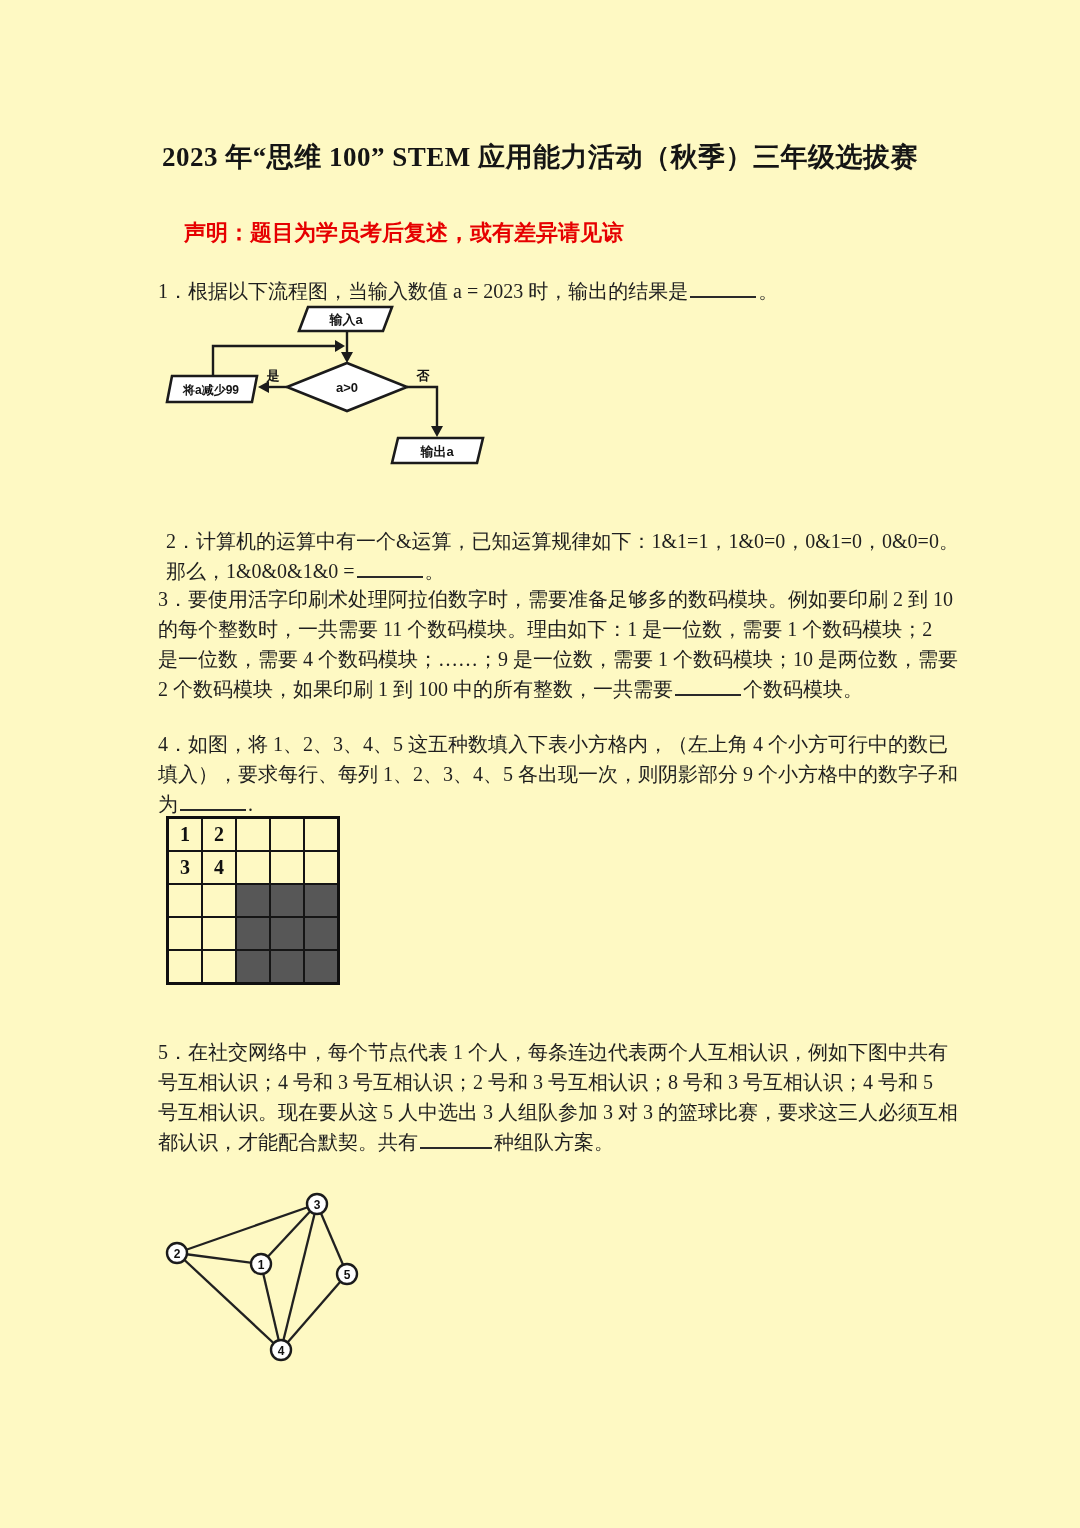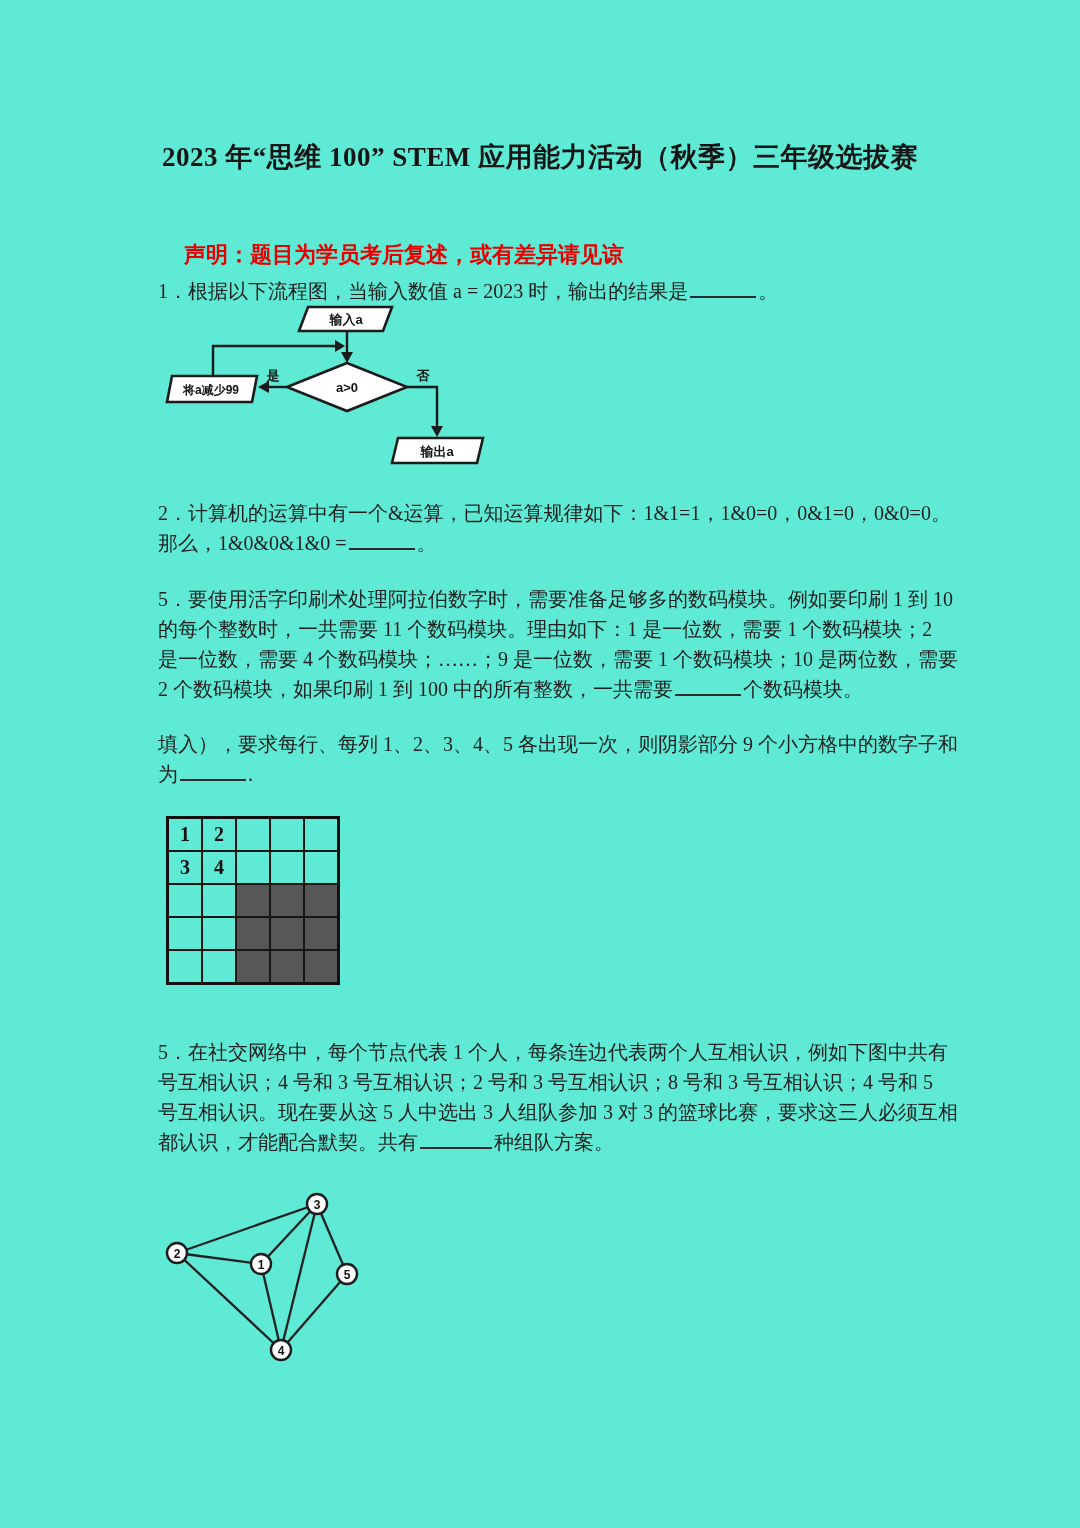--- a/index.html
+++ b/index.html
@@ -1,26 +1,26 @@
 <!DOCTYPE html>
 <html style="--red: #e60000; --shade: #575757; --ink: #1f1f1f;"><head>
 <meta charset="utf-8">
 <style>
   html,body{margin:0;padding:0;background:#ffffff;}
   .page{
-    position:relative;width:1080px;height:1528px;background:#5eead4;overflow:hidden;
+    position:relative;width:1080px;height:1528px;background:#fef9c3;overflow:hidden;
     font-family:"Liberation Serif","DejaVu Serif",serif;color:var(--ink,#1f1f1f);
   }
   .abs{position:absolute;}
   .doc-title{
     top:139px;left:0;width:1080px;text-align:center;
     font-size:27px;font-weight:bold;letter-spacing:0.5px;color:#151515;
   }
   .declaration{
-    top:218px;left:184px;font-size:22px;font-weight:bold;color:var(--red,#e60000);margin-top:22px;
+    top:218px;left:184px;font-size:22px;font-weight:bold;color:var(--red,#e60000);
   }
   .qtext{left:158px;width:808px;font-size:20px;line-height:30px;color:#1f1f1f;}
   .blank{
     display:inline-block;width:66px;height:1.0em;
     border-bottom:2px solid #2a2a2a;margin:0 2px;
   }
   
   svg .shape{fill:#ffffff;stroke:#1b1b1b;stroke-width:2.6px;}
   svg .flowline{stroke:#1b1b1b;stroke-width:2.4px;fill:none;}
   svg .arrowhead{fill:#1b1b1b;stroke:none;}
@@ -72,37 +72,38 @@
     <text class="flabel" x="128" y="82" font-size="13" text-anchor="middle">是</text>
     <text class="flabel" x="278" y="82" font-size="13" text-anchor="middle">否</text>
 
     <polygon class="shape" points="27,78 112,78 107,104 22,104"></polygon>
     <text class="flabel" x="66" y="96" font-size="12" text-anchor="middle">将a减少99</text>
 
     <polygon class="shape" points="253,140 338,140 332,165 247,165"></polygon>
     <text class="flabel" x="292" y="158" font-size="13" text-anchor="middle">输出a</text>
   </svg>
 
-  <div class="abs qtext" style="top:498px;">
+  <div class="abs qtext" style="top:526px;margin-left:8px;">
     <div>2．计算机的运算中有一个&amp;运算，已知运算规律如下：1&amp;1=1，1&amp;0=0，0&amp;1=0，0&amp;0=0。</div>
     <div>
       <span>那么，1&amp;0&amp;0&amp;1&amp;0 =</span><span class="blank"></span><span>。</span>
     </div>
   </div>
 
   <div class="abs qtext" style="top:584px;">
-    <div>5．要使用活字印刷术处理阿拉伯数字时，需要准备足够多的数码模块。例如要印刷 1 到 10</div>
+    <div>3．要使用活字印刷术处理阿拉伯数字时，需要准备足够多的数码模块。例如要印刷 2 到 10</div>
     <div>的每个整数时，一共需要 11 个数码模块。理由如下：1 是一位数，需要 1 个数码模块；2</div>
     <div>是一位数，需要 4 个数码模块；……；9 是一位数，需要 1 个数码模块；10 是两位数，需要</div>
     <div>
       <span>2 个数码模块，如果印刷 1 到 100 中的所有整数，一共需要</span><span class="blank"></span><span>个数码模块。</span>
     </div>
   </div>
 
   <div class="abs qtext" style="top:729px;">
+    <div>4．如图，将 1、2、3、4、5 这五种数填入下表小方格内，（左上角 4 个小方可行中的数已</div>
     <div>填入），要求每行、每列 1、2、3、4、5 各出现一次，则阴影部分 9 个小方格中的数字子和</div>
     <div>
       <span>为</span><span class="blank"></span><span>.</span>
     </div>
   </div>
 
   <table class="grid abs" style="left:166px;top:816px;">
     <tbody>
         <tr>
           <td>1</td>

